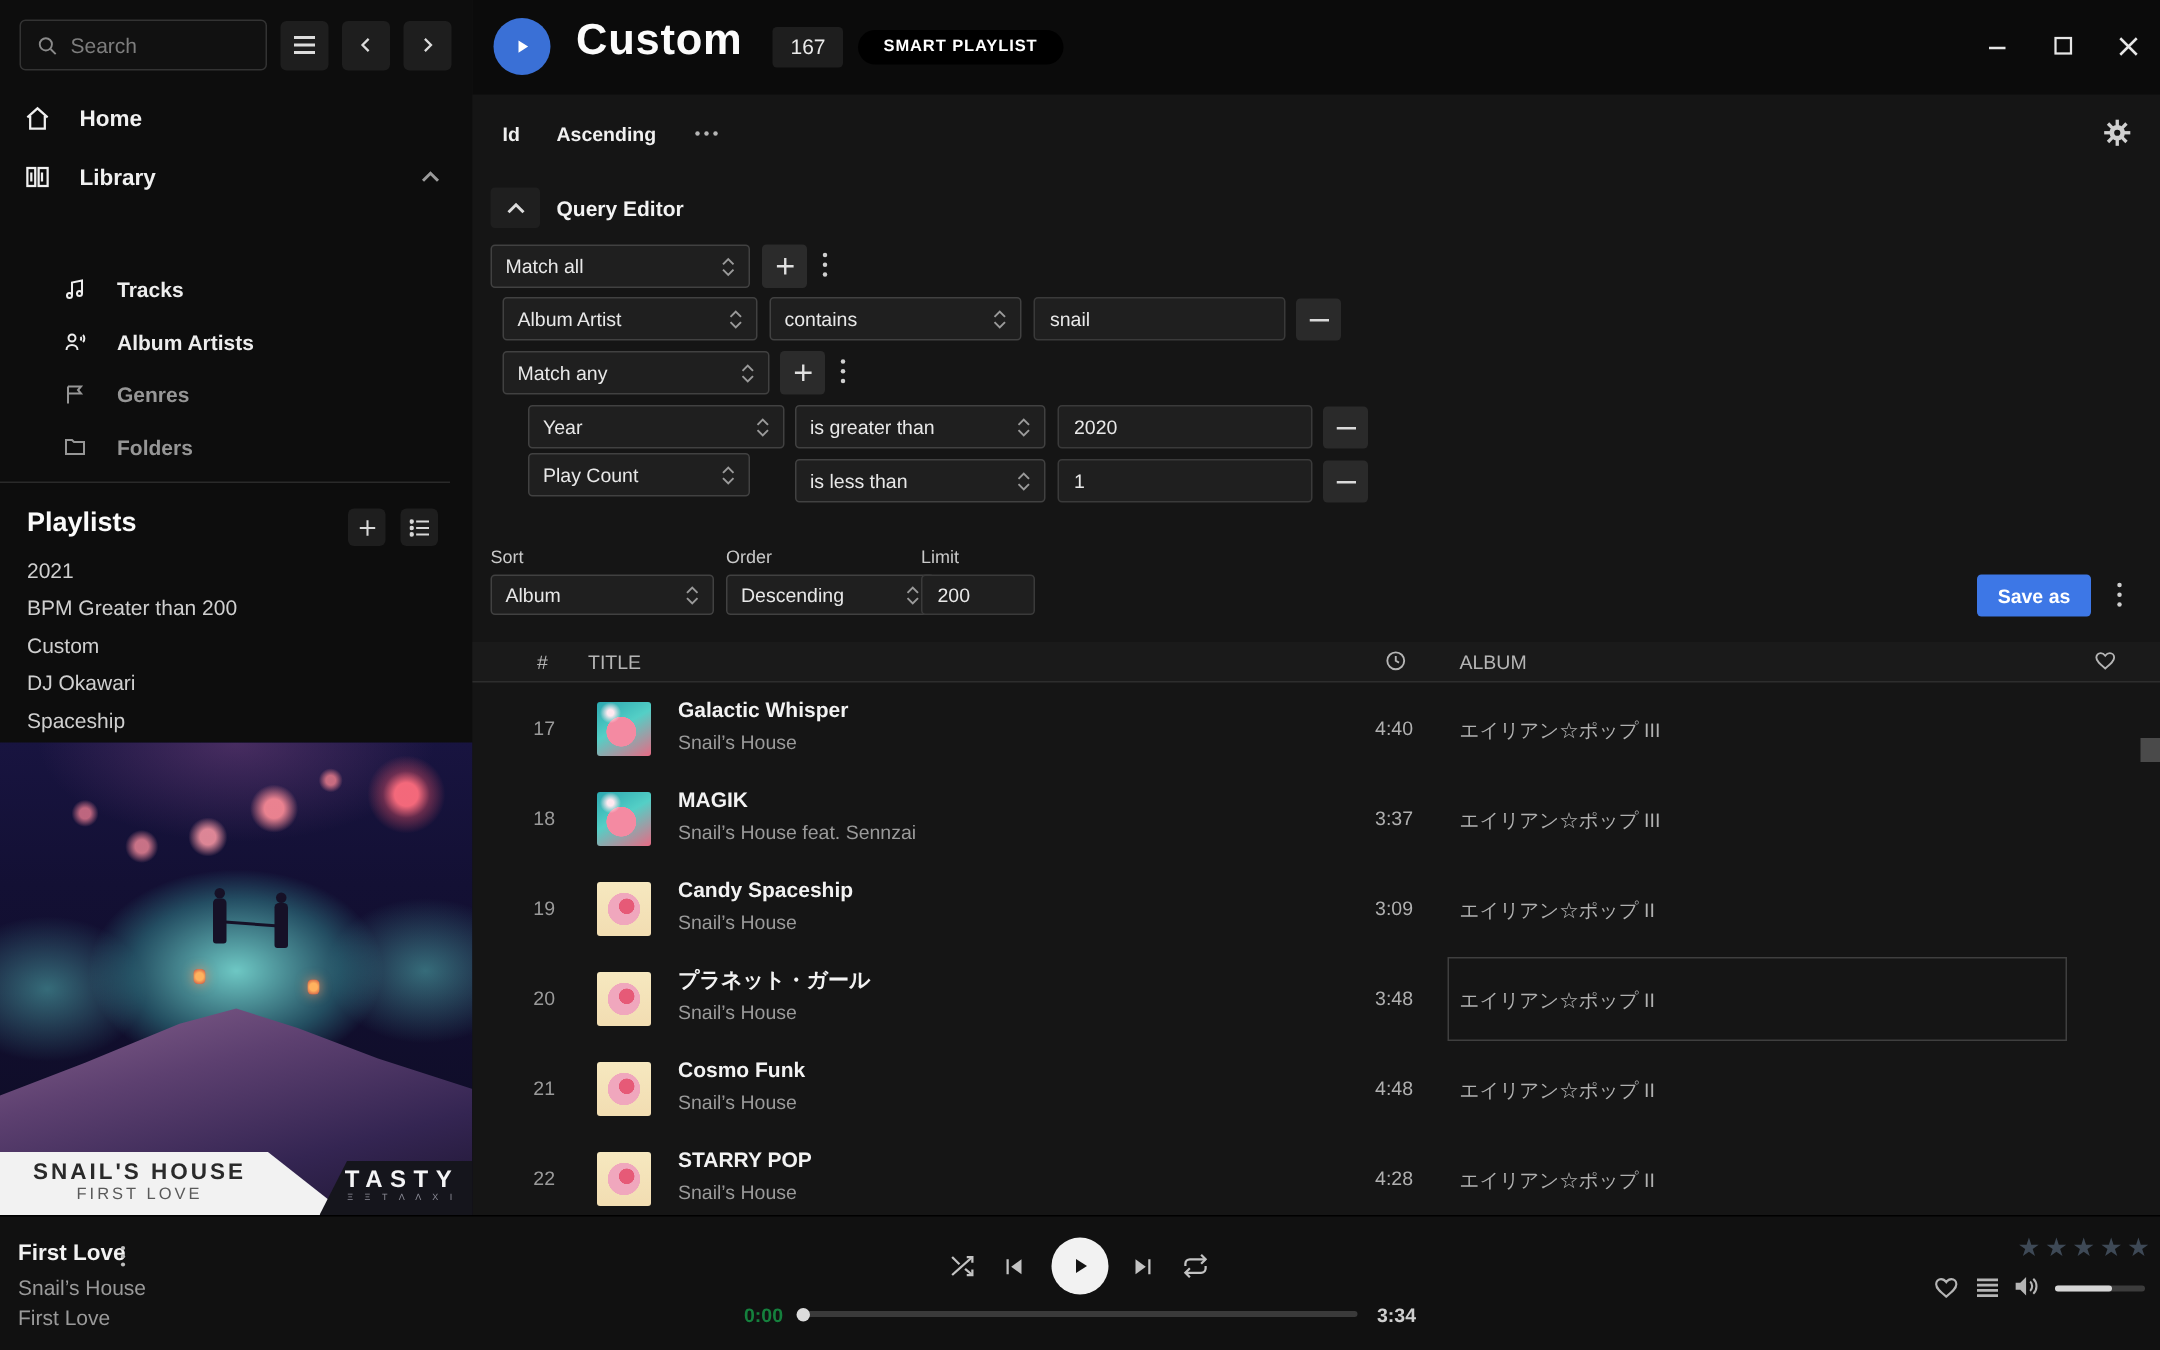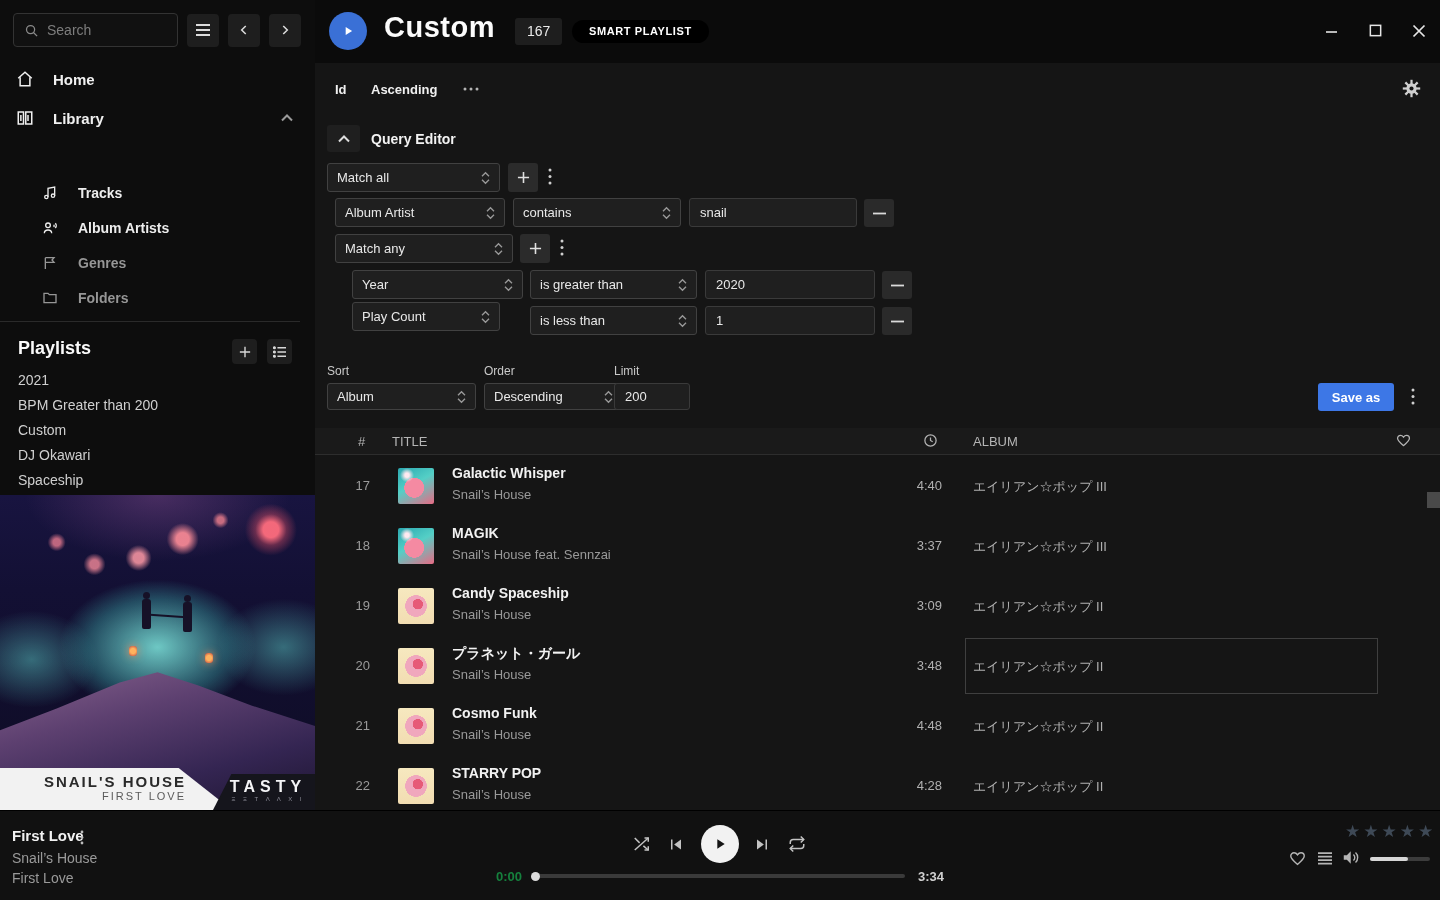--- a/index.html
+++ b/index.html
@@ -54,21 +54,21 @@
   .aa-fig { position:absolute; width:9px; height:30px; background:#161127; border-radius:3px 3px 2px 2px; }
   .aa-fig::before { content:""; position:absolute; left:1px; top:-7px; width:7px; height:7px;
                     border-radius:50%; background:#161127; }
   .aa-fig.l { left:45%; top:33%; }
   .aa-fig.r { left:58%; top:34%; }
   .aa-arm { position:absolute; left:47.5%; top:38%; width:36px; height:2px; background:#161127; transform:rotate(4deg); }
   .aa-lamp { position:absolute; width:8px; height:10px; border-radius:3px;
              background:radial-gradient(circle,#ffb25e 0 40%, #c2473f 100%); box-shadow:0 0 8px rgba(255,140,90,.8); }
   .aa-lamp.l { left:41%; top:48%; } .aa-lamp.r { left:65%; top:50%; }
   .aa-banner-w { position:absolute; left:0; bottom:0; width:232px; height:42px; background:#f2f2f2;
-                 clip-path:polygon(0 0,77% 0,100% 100%,0 100%); text-align:right; }
+                 clip-path:polygon(0 0,77% 0,100% 100%,0 100%); text-align:center; }
   .aa-banner-w .l1 { margin-top:5px; margin-right:46px; font-size:15px; font-weight:bold;
                      letter-spacing:2px; color:#2a2a2a; }
   .aa-banner-w .l2 { margin-right:46px; font-size:11px; letter-spacing:2px; color:#5a5a5a; }
   .aa-banner-b { position:absolute; right:0; bottom:0; width:102px; height:36px; background:#15151c;
                  clip-path:polygon(18% 0,100% 0,100% 100%,0 100%); text-align:center; }
   .aa-banner-b .l1 { margin-top:4px; margin-left:8px; font-size:16px; font-weight:bold;
                      letter-spacing:5px; color:#f4f4f6; }
   .aa-banner-b .l2 { margin-left:8px; font-size:6px; letter-spacing:3px; color:#8b8b96; }
 
   

